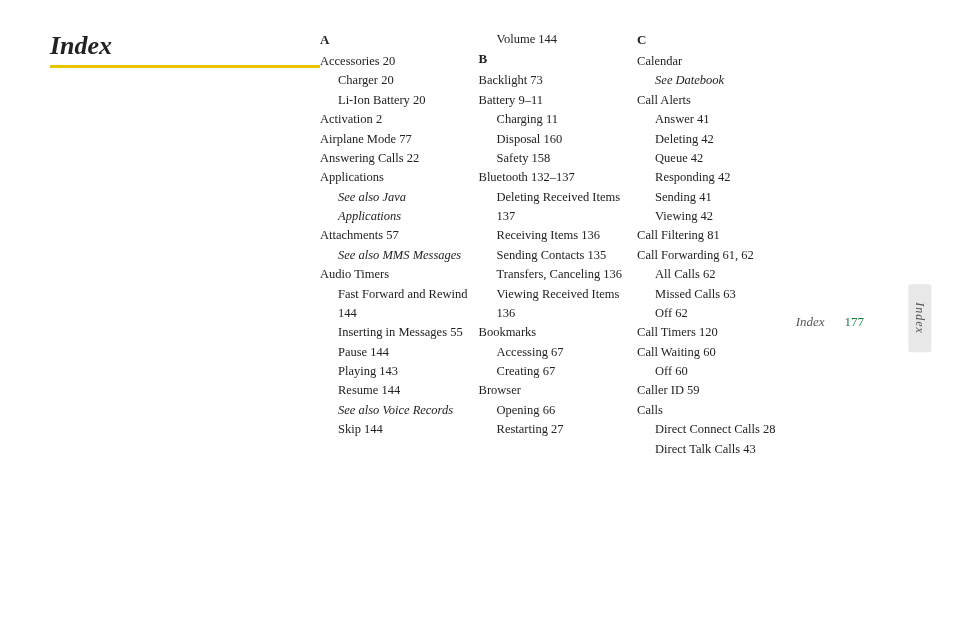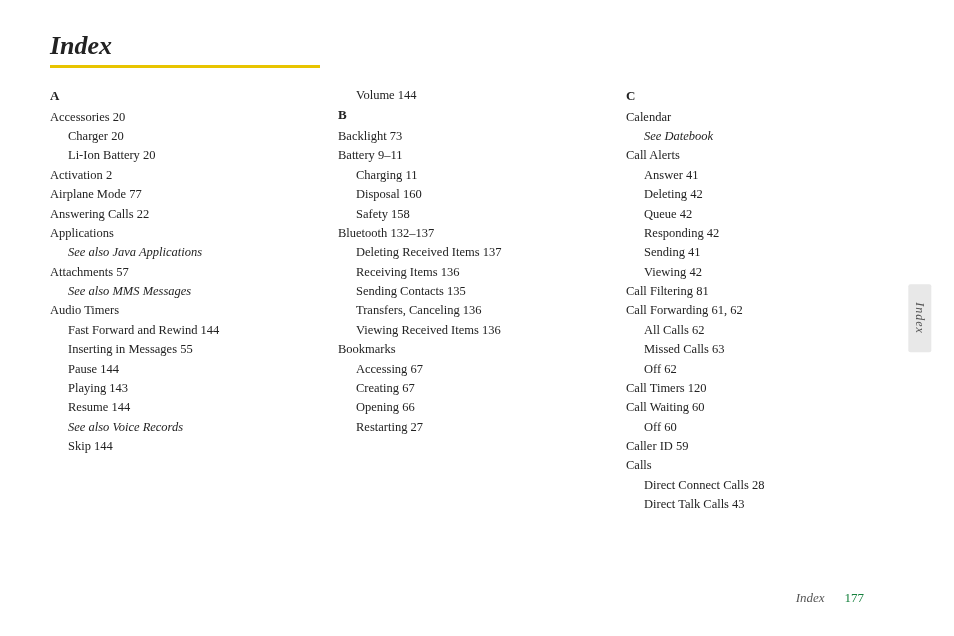--- a/index.html
+++ b/index.html
@@ -12,21 +12,21 @@
       color: #222;
       position: relative;
       overflow: hidden;
     }
 
     .page {
       width: 954px;
       height: 636px;
       padding: 30px 40px 30px 50px;
       display: flex;
-      flex-direction: column;
+      flex-direction: row;
       position: relative;
     }
 
     .title-section {
       margin-bottom: 8px;
     }
 
     .title {
       font-size: 26px;
       font-weight: bold;
@@ -157,20 +157,21 @@
         <div class="entry level1">Safety 158</div>
         <div class="entry level0">Bluetooth 132–137</div>
         <div class="entry level1">Deleting Received Items 137</div>
         <div class="entry level1">Receiving Items 136</div>
         <div class="entry level1">Sending Contacts 135</div>
         <div class="entry level1">Transfers, Canceling 136</div>
         <div class="entry level1">Viewing Received Items 136</div>
         <div class="entry level0">Bookmarks</div>
         <div class="entry level1">Accessing 67</div>
         <div class="entry level1">Creating 67</div>
+        <div class="entry level0">Browser</div>
         <div class="entry level1">Opening 66</div>
         <div class="entry level1">Restarting 27</div>
       </div>
       <div class="column">
         <div class="col-letter">C</div>
         <div class="entry level0">Calendar</div>
         <div class="entry level1 see">See Datebook</div>
         <div class="entry level0">Call Alerts</div>
         <div class="entry level1">Answer 41</div>
         <div class="entry level1">Deleting 42</div>

